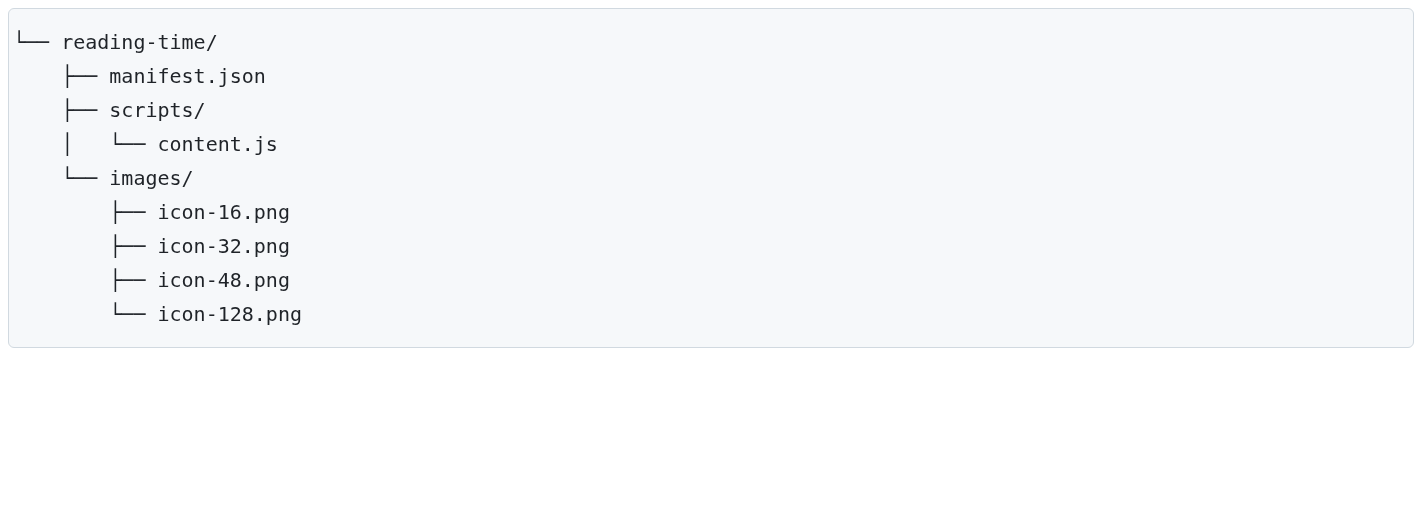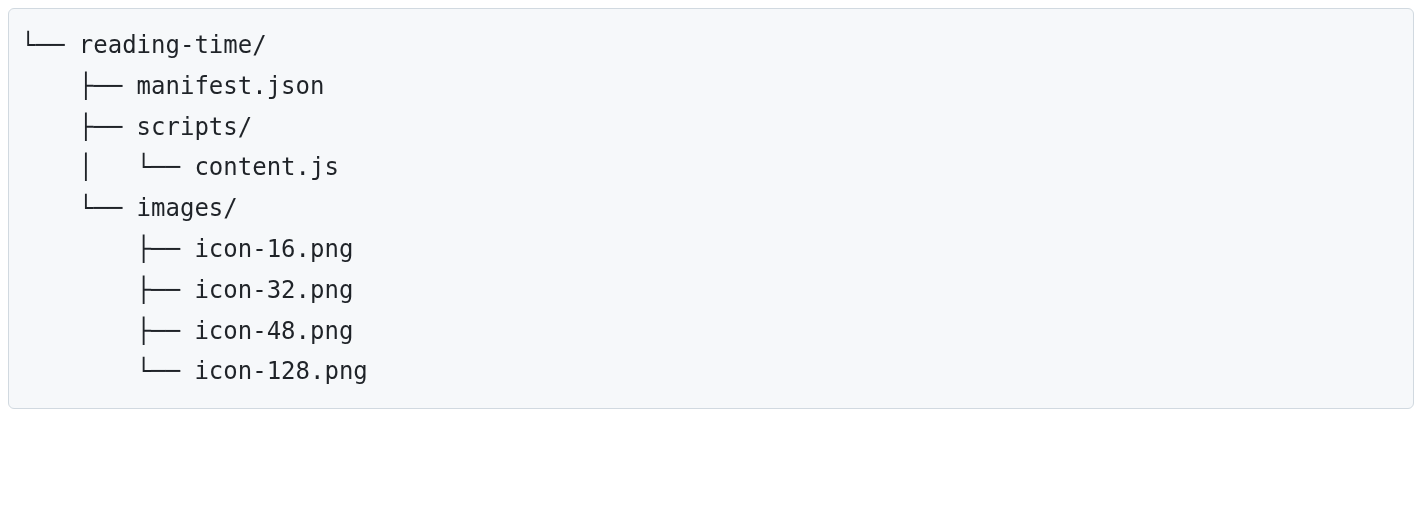--- a/index.html
+++ b/index.html
@@ -9,23 +9,23 @@
     }
     body {
       font-family: ui-monospace, SFMono-Regular, "SF Mono", Menlo, Monaco, Consolas, "Liberation Mono", "Courier New", monospace;
       background: #ffffff;
       padding: 0;
     }
     .code-block {
       background: #f6f8fa;
       border: 1px solid #d1d9e0;
       border-radius: 6px;
-      padding: 16px 12px;
+      padding: 16px 4px;
       margin: 8px;
-      font-size: 24px;
+      font-size: 20px;
       line-height: 1.7;
       color: #1f2328;
       white-space: pre;
       overflow-x: auto;
     }
     .tree-line {
       display: block;
     }
   </style>
 </head>

